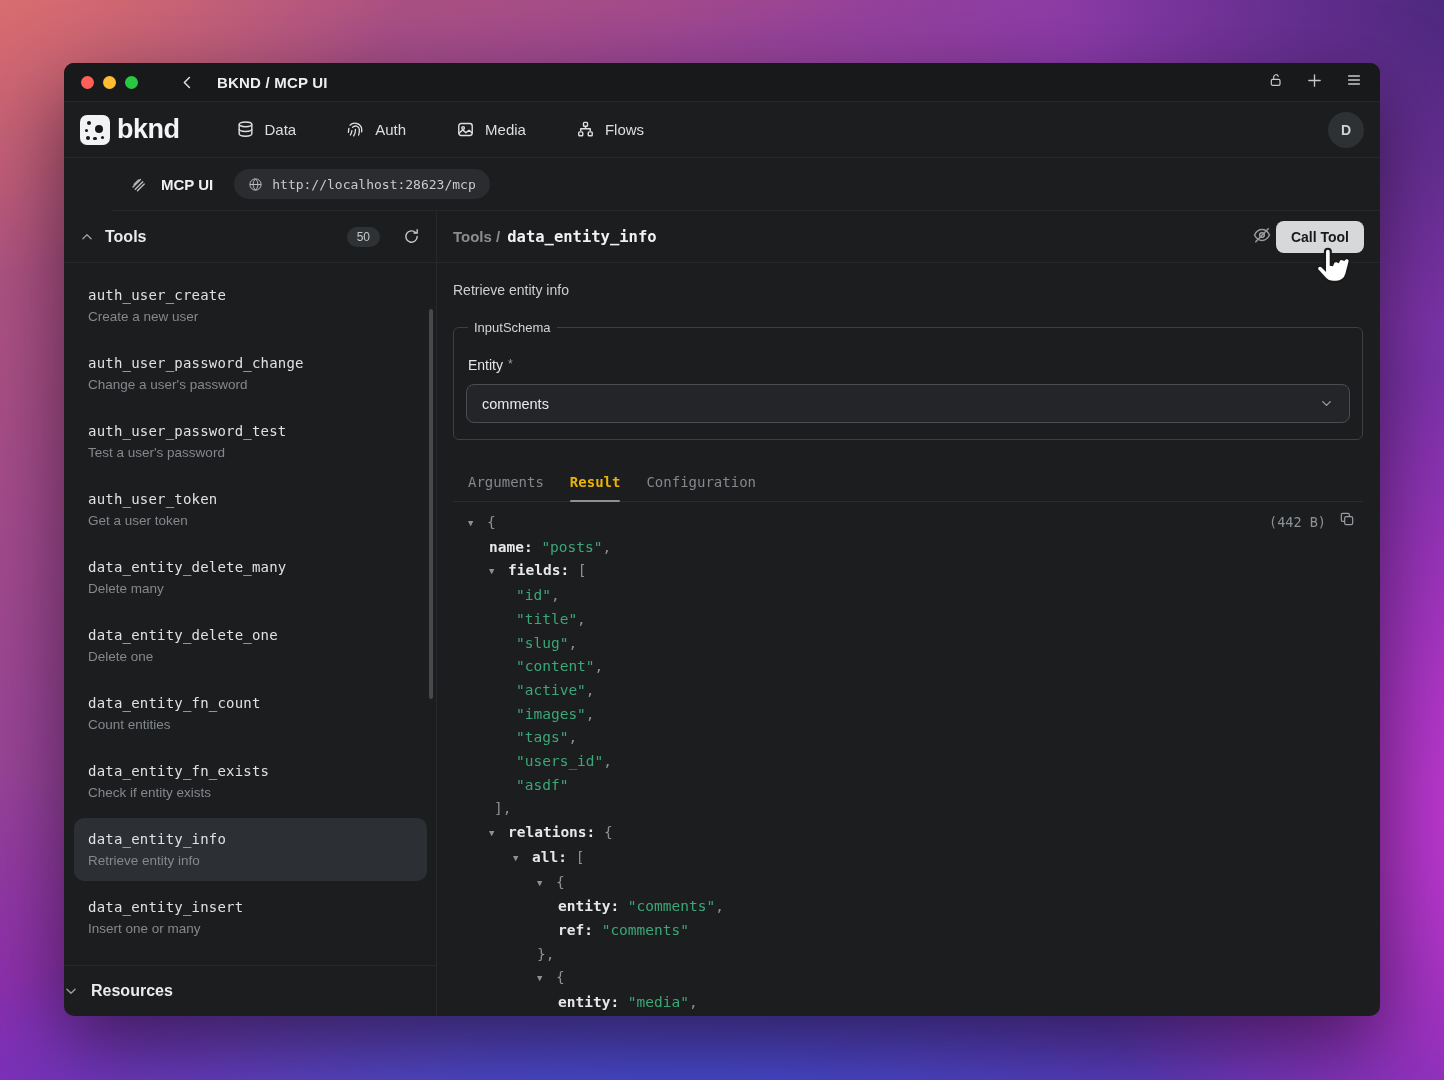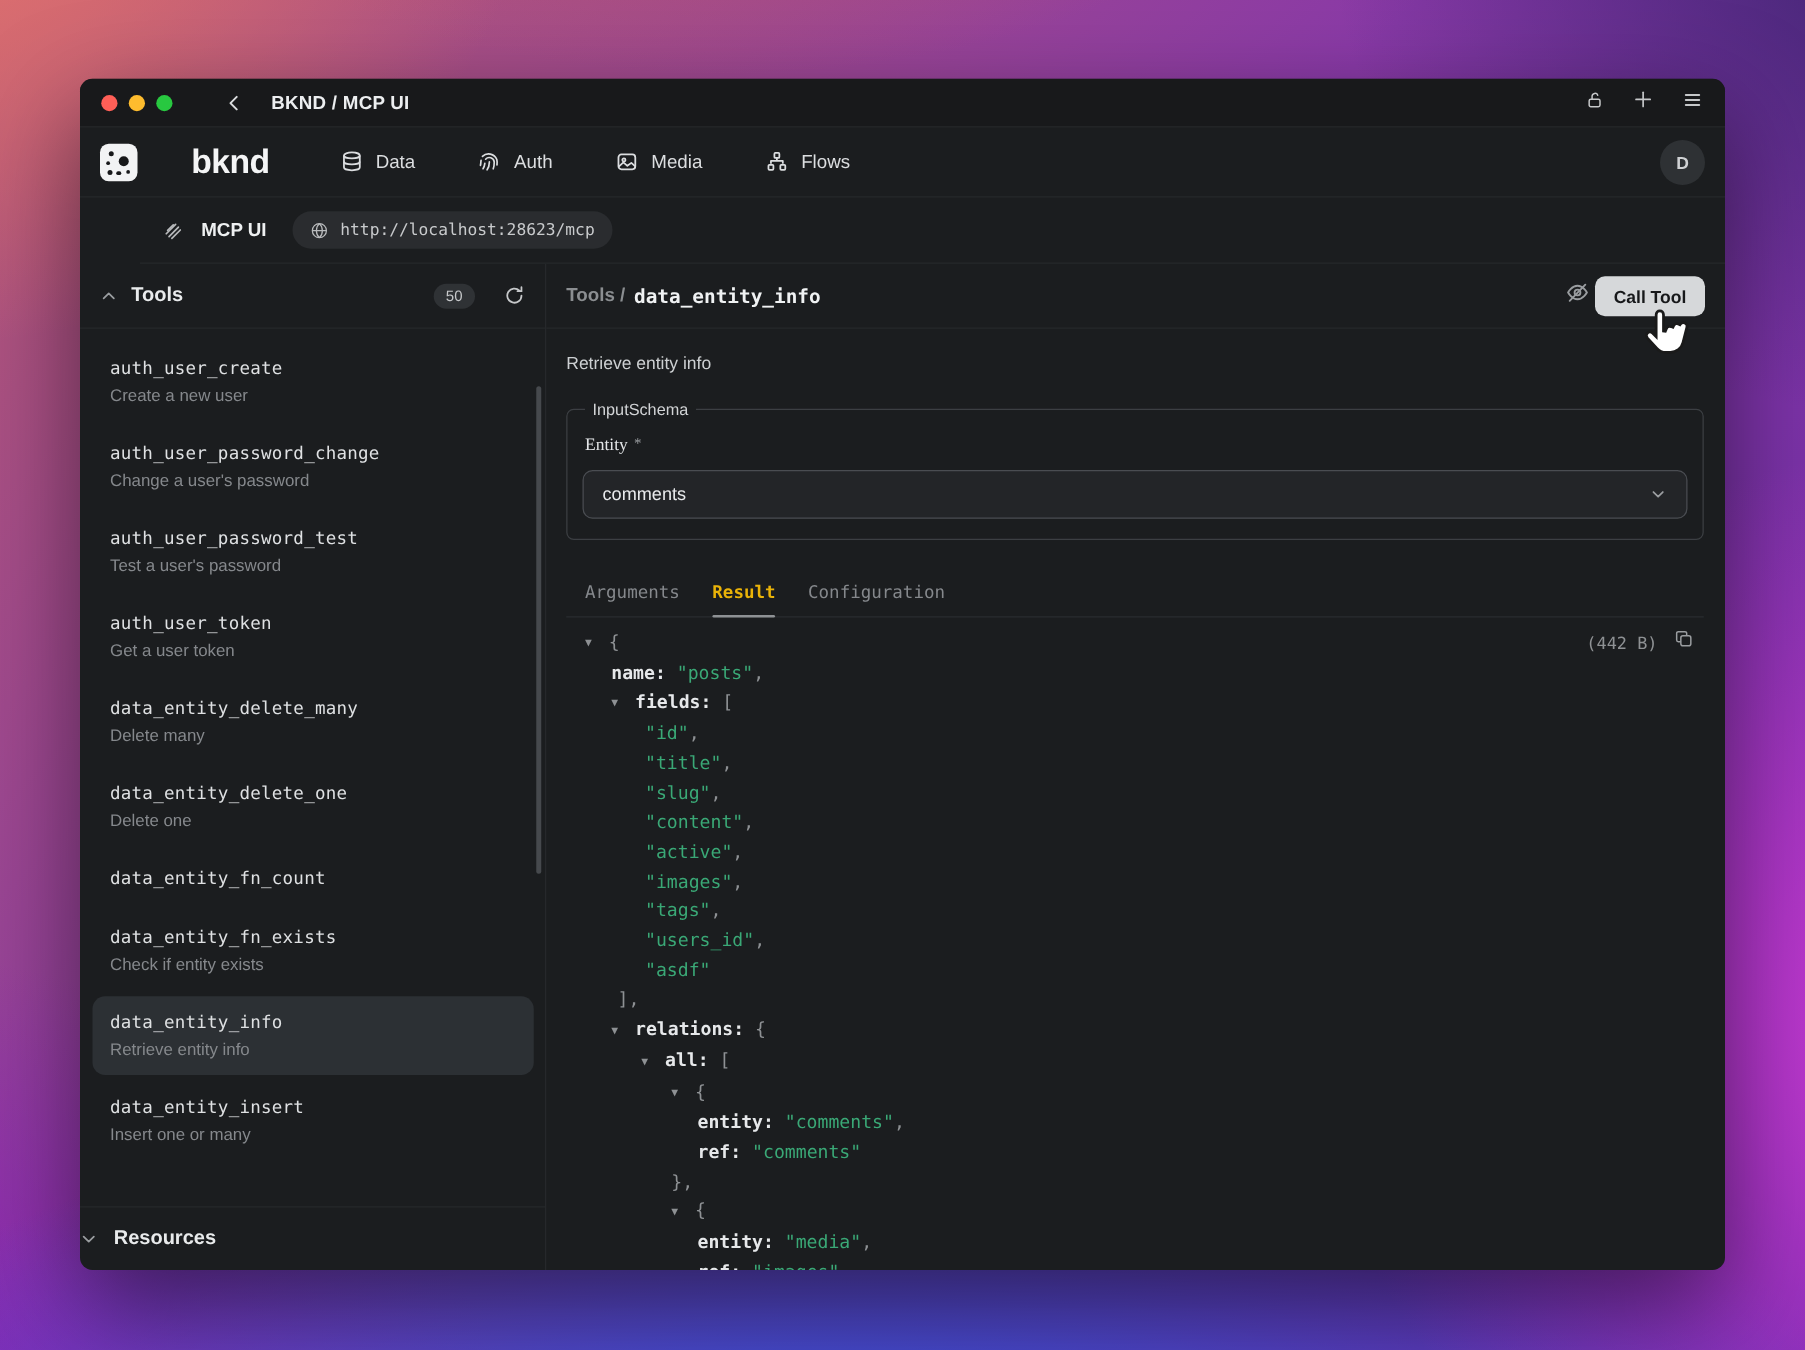--- a/index.html
+++ b/index.html
@@ -30,21 +30,21 @@
   .traffic{display:flex;gap:9px;align-items:center;}
   .traffic span{width:13px;height:13px;border-radius:50%;display:block;}
   .t-red{background:var(--traffic-red);} .t-yellow{background:var(--traffic-yellow);} .t-green{background:var(--traffic-green);}
   .back-btn{margin-left:42px;display:flex;align-items:center;color:#d8dadc;}
   .win-title{margin-left:22px;color:#eceef0;font-size:15px;font-weight:700;letter-spacing:.2px;}
   .titlebar-right{margin-left:auto;display:flex;align-items:center;gap:22px;color:#c6c8ca;}
   
   .navbar{flex:0 0 56px;display:flex;align-items:center;padding:0 16px;border-bottom:1px solid #26282b;}
   .brand{display:flex;align-items:center;gap:7px;}
   .brand-mark{width:30px;height:30px;background:#f2f3f4;border-radius:7px;position:relative;}
-  .brand-word{color:#f4f5f6;font-size:27px;font-weight:800;letter-spacing:-.5px;margin-left:36px;}
+  .brand-word{color:#f4f5f6;font-size:27px;font-weight:800;letter-spacing:-.5px;}
   .nav-items{display:flex;gap:50px;margin-left:56px;}
   .nav-item{display:flex;align-items:center;gap:10px;color:#dcdee0;font-size:15px;}
   .avatar{margin-left:auto;width:36px;height:36px;border-radius:50%;background:#2e3134;
     display:flex;align-items:center;justify-content:center;color:#cfd1d3;font-size:14px;font-weight:700;}
   
   .crumb-bar{flex:0 0 53px;display:flex;align-items:center;padding:0 18px;border-bottom:1px solid #26282b;gap:13px;margin-left:48px;}
   .crumb-title{color:#eef0f1;font-size:15px;font-weight:700;}
   .url-pill{display:flex;align-items:center;gap:9px;background:#2a2c2f;border-radius:15px;
     height:30px;padding:0 14px;color:#c8cacc;font-size:13px;margin-left:8px;}
   
@@ -68,21 +68,21 @@
   .main-header{flex:0 0 52px;border-bottom:1px solid #26282b;display:flex;align-items:center;padding:0 16px;}
   .crumb-prefix{color:#8b8e91;font-size:15px;font-weight:700;}
   .crumb-tool{color:#f0f2f3;font-size:15.5px;font-weight:800;margin-left:7px;}
   .main-header-right{margin-left:auto;display:flex;align-items:center;gap:4px;}
   .call-tool-btn{background:var(--button-bg);color:var(--button-text);border:none;border-radius:8px;
     font-size:14px;font-weight:600;padding:8px 15px;font-family:"Liberation Sans",sans-serif;}
   .main-body{flex:1;padding:0 17px 0 16px;overflow:hidden;}
   .tool-description{margin-top:19px;color:#cdd0d2;font-size:14px;}
   fieldset.schema{margin-top:22px;border:1px solid #3c3f43;border-radius:6px;padding:6px 12px 16px;}
   fieldset.schema legend{padding:0 6px;margin-left:2px;font-size:13px;color:#d2d4d6;}
-  .field-label{margin-top:6px;font-size:14px;color:#e4e6e8;padding-left:2px;font-family:Liberation Serif, serif;}
+  .field-label{margin-top:16px;font-size:14px;color:#e4e6e8;padding-left:2px;}
   .req{color:#9a9da0;margin-left:5px;font-size:12px;vertical-align:2px;}
   .select{margin-top:11px;height:39px;border:1px solid #4a4d52;border-radius:8px;background:#232528;
     display:flex;align-items:center;justify-content:space-between;padding:0 15px;color:#e8eaec;font-size:14.5px;}
   .tabs{display:flex;gap:26px;margin-top:22px;border-bottom:1px solid #2a2d30;padding:0 15px;height:40px;}
   .tab{font-family:"DejaVu Sans Mono",monospace;font-size:14px;color:#85888c;display:flex;align-items:center;position:relative;}
   .tab.active{color:#eab308;font-weight:700;}
   .tab.active::after{content:"";position:absolute;left:0;right:0;bottom:-1px;height:2px;background:#8e9194;border-radius:1px;}
   .json-view{position:relative;margin-top:9px;font-family:"DejaVu Sans Mono",monospace;font-size:14.5px;line-height:23.7px;}
   .json-meta{position:absolute;right:8px;top:0;display:flex;align-items:center;gap:13px;color:#8e9194;font-size:13.5px;}
   .json-line{white-space:pre;}
@@ -249,20 +249,21 @@
     <div class="tool-desc">Delete many</div>
   </div>
 
   <div class="tool-item">
     <div class="tool-name">data_entity_delete_one</div>
     <div class="tool-desc">Delete one</div>
   </div>
 
   <div class="tool-item">
     <div class="tool-name">data_entity_fn_count</div>
+    <div class="tool-desc">Count entities</div>
   </div>
 
   <div class="tool-item">
     <div class="tool-name">data_entity_fn_exists</div>
     <div class="tool-desc">Check if entity exists</div>
   </div>
 
   <div class="tool-item selected">
     <div class="tool-name">data_entity_info</div>
     <div class="tool-desc">Retrieve entity info</div>

